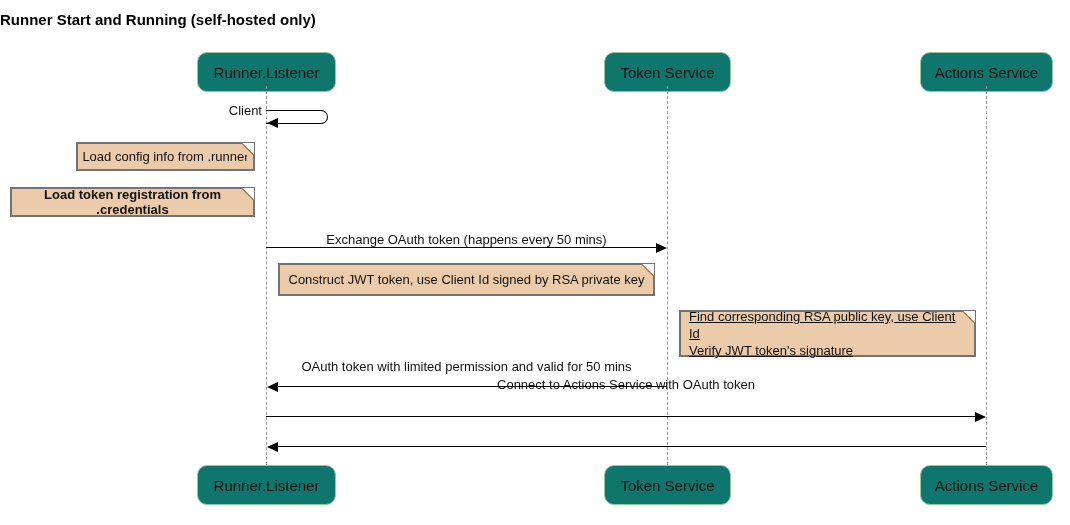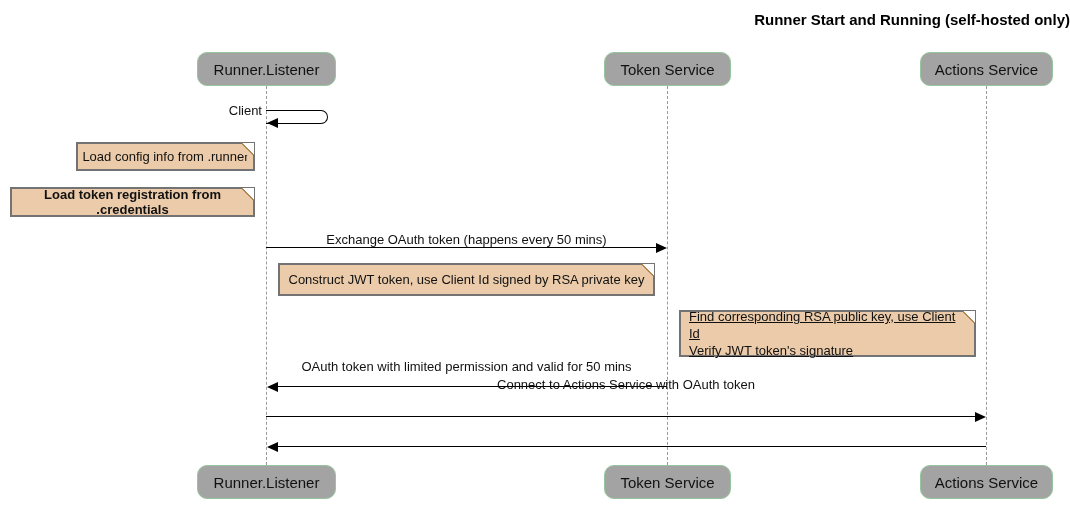--- a/index.html
+++ b/index.html
@@ -10,29 +10,29 @@
   .diagram {
     position: relative;
     width: 1070px;
     height: 525px;
     background: #ffffff;
     overflow: hidden;
   }
   .title {
     position: absolute;
     left: 0; top: 11px; width: 1070px;
-    text-align: right;
+    text-align: left;
     font-size: 15px;
     font-weight: bold;
     color: #000000;
   }
   .participant {
     position: absolute;
-    height: 34px;
-    background: #a3a3a3;
+    height: 40px;
+    background: #0f766e;
     border: 1px solid #96c69d;
     border-radius: 10px;
     box-sizing: border-box;
     display: flex;
     align-items: center;
     justify-content: center;
     font-size: 15px;
     color: #111111;
   }
   .lifeline {

